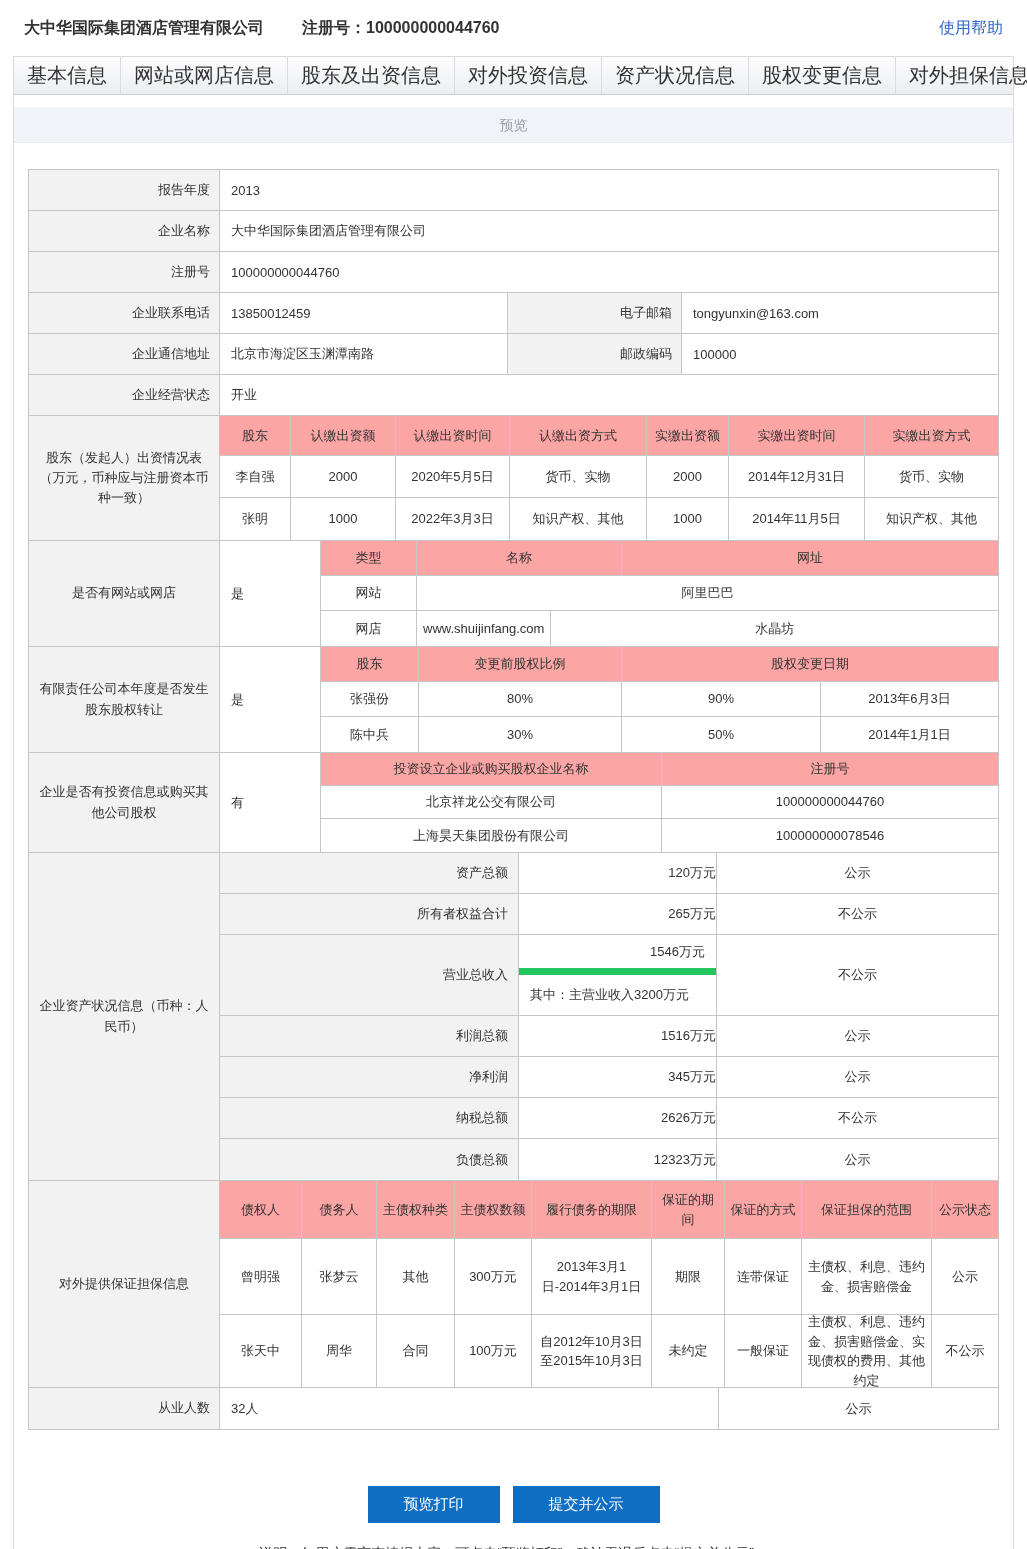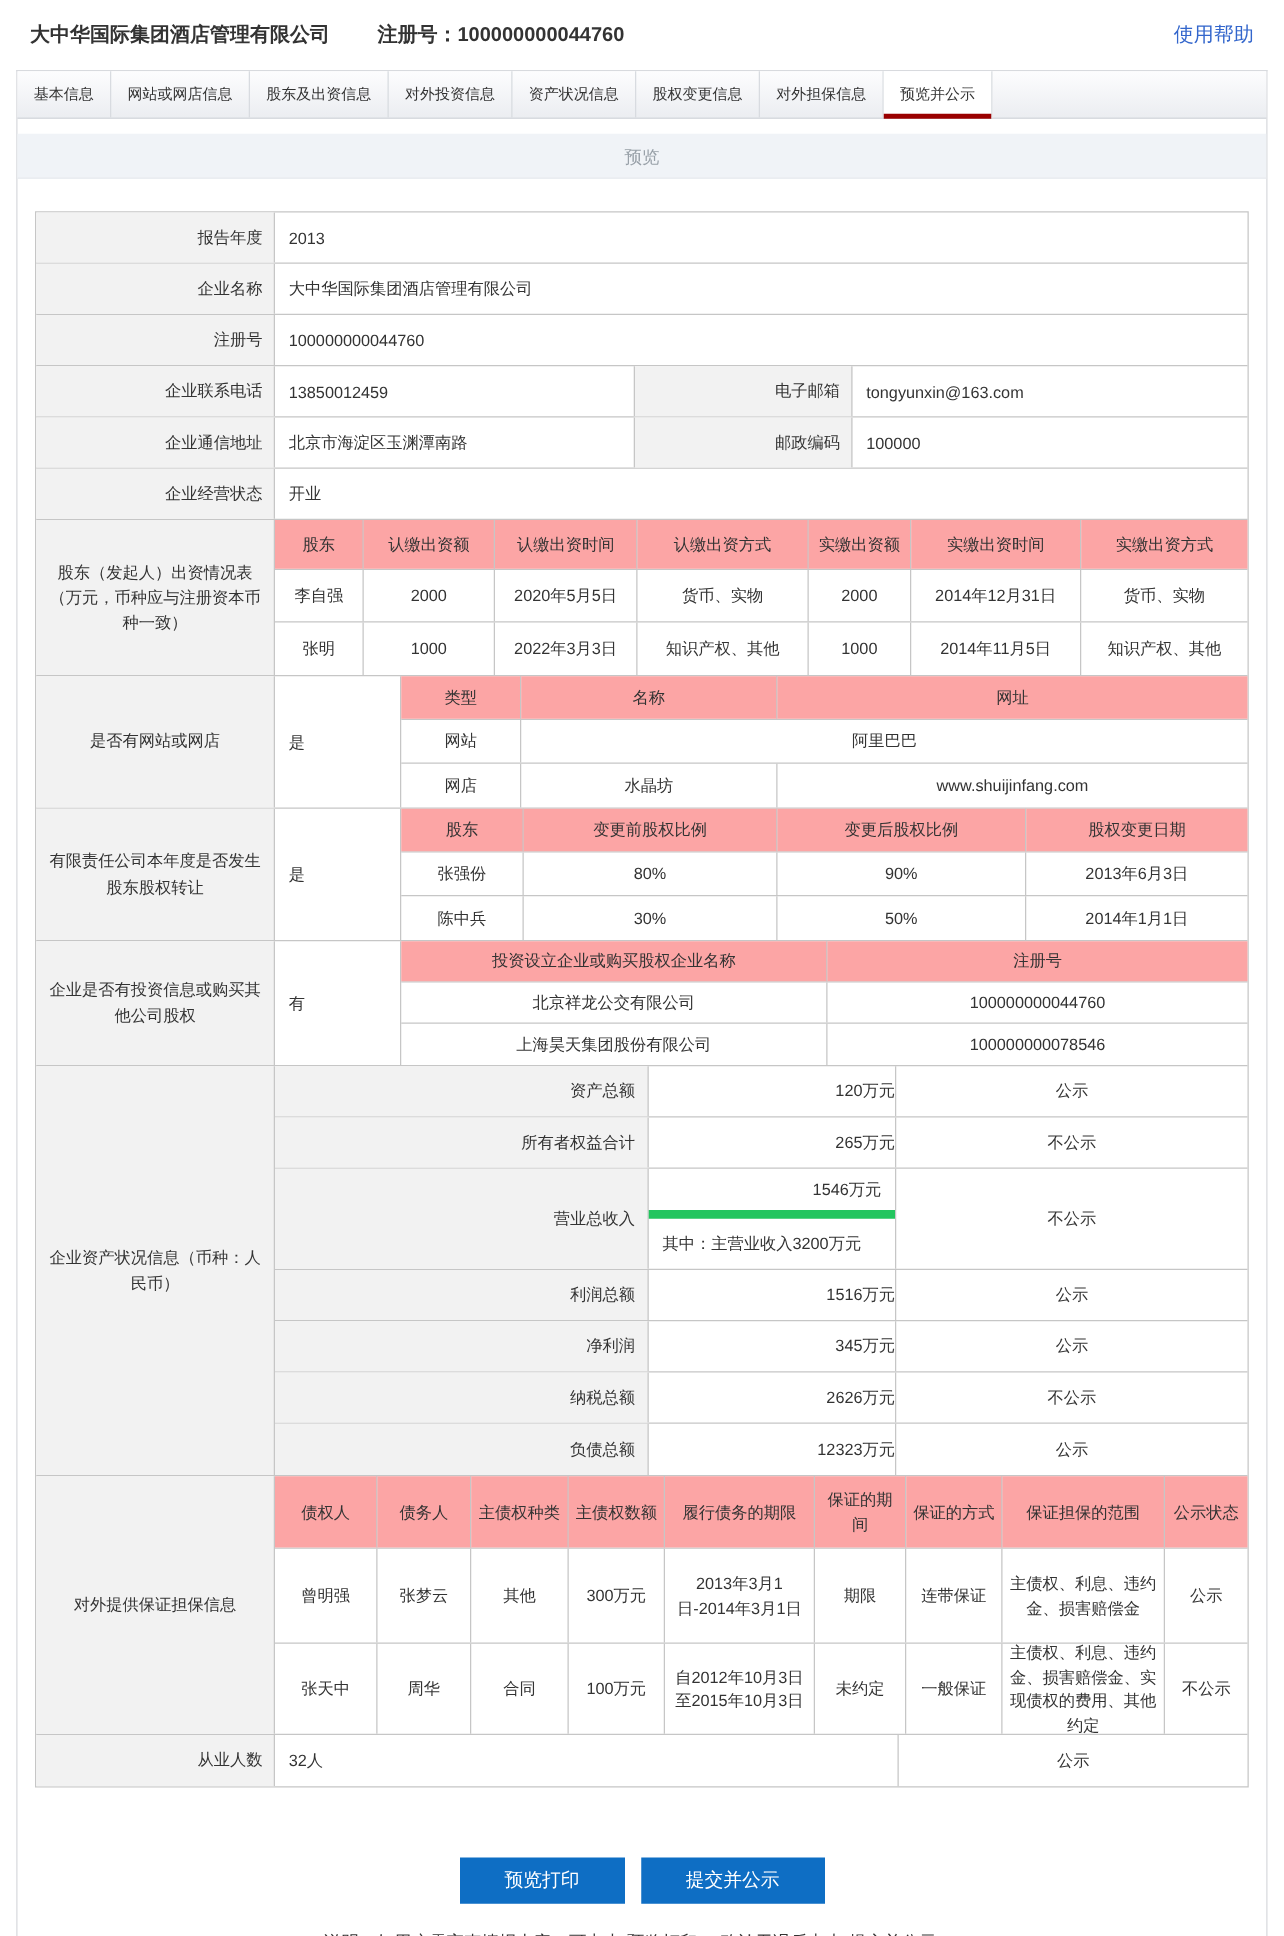--- a/index.html
+++ b/index.html
@@ -9,21 +9,21 @@
   }
   
   .topbar { height:56px; display:flex; align-items:center; padding:0 24px; background:#fff; }
   .company { font-size:16px; font-weight:bold; color:#333; }
   .regno   { font-size:16px; font-weight:bold; color:#333; margin-left:38px; }
   .help    { margin-left:auto; color:#36c; font-size:16px; text-decoration:none; cursor:pointer; }
   
   .container { margin:0 13px; border:1px solid #d8dade; border-bottom:1px solid #e5e7ea; padding-bottom:14px; min-height:1480px; }
   
   .tabbar { display:flex; height:38px; background:linear-gradient(#fdfdfe,#ebedf1); border-bottom:1px solid #ccd0d6; }
-  .tab { display:flex; align-items:center; padding:0 13px; font-size:12px; color:#333; border-right:1px solid #d8dbe0; cursor:pointer; position:relative; white-space:nowrap; }
+  .tab { display:flex; align-items:center; padding:0 13px; font-size:20px; color:#333; border-right:1px solid #d8dbe0; cursor:pointer; position:relative; white-space:nowrap; }
   .tab.active { background:#fff; }
   .tab.active::after { content:""; position:absolute; left:0; right:0; bottom:-1px; height:4px; background:#9a0000; }
   
   .preview-bar { height:36px; line-height:36px; text-align:center; background:#f0f3f7; color:#98a0a8; font-size:14px; margin-top:12px; border-bottom:1px solid #e7eaee; }
   
   .report { margin:26px 14px 0; border:1px solid #c6c6c6; }
   .trow { display:flex; border-bottom:1px solid #c6c6c6; }
   .trow:last-child { border-bottom:none; }
   .lbl { width:191px; min-width:191px; background:#f2f2f2; border-right:1px solid #c6c6c6;
          display:flex; align-items:center; justify-content:flex-end; text-align:right; padding:4px 9px; line-height:1.55; }
@@ -149,34 +149,33 @@
           <div class="c hd" style="width:96px;min-width:96px">类型</div>
           <div class="c hd" style="width:205px;min-width:205px">名称</div>
           <div class="c hd">网址</div>
         </div>
         <div class="srow" style="min-height:35px">
           <div class="c" style="width:96px;min-width:96px">网站</div>
           <div class="c" style="width:205px;min-width:205px">阿里巴巴</div>
         </div>
         <div class="srow" style="min-height:35px">
           <div class="c" style="width:96px;min-width:96px">网店</div>
+          <div class="c">www.shuijinfang.com</div>
           <div class="c" style="width:205px;min-width:205px">水晶坊</div>
-          <div class="c">www.shuijinfang.com</div>
         </div>
       </div>
     </div>
 
     <div class="trow">
       <div class="lbl center">有限责任公司本年度是否发生股东股权转让</div>
       <div class="ans">是</div>
       <div class="content">
         <div class="srow" style="min-height:35px">
           <div class="c hd" style="width:98px;min-width:98px">股东</div>
           <div class="c hd" style="width:203px;min-width:203px">变更前股权比例</div>
-          <div class="c hd" style="width:199px;min-width:199px">变更后股权比例</div>
           <div class="c hd">股权变更日期</div>
         </div>
         <div class="srow" style="min-height:35px">
           <div class="c" style="width:98px;min-width:98px">张强份</div>
           <div class="c" style="width:203px;min-width:203px">80%</div>
           <div class="c" style="width:199px;min-width:199px">90%</div>
           <div class="c">2013年6月3日</div>
         </div>
         <div class="srow" style="min-height:35px">
           <div class="c" style="width:98px;min-width:98px">陈中兵</div>

